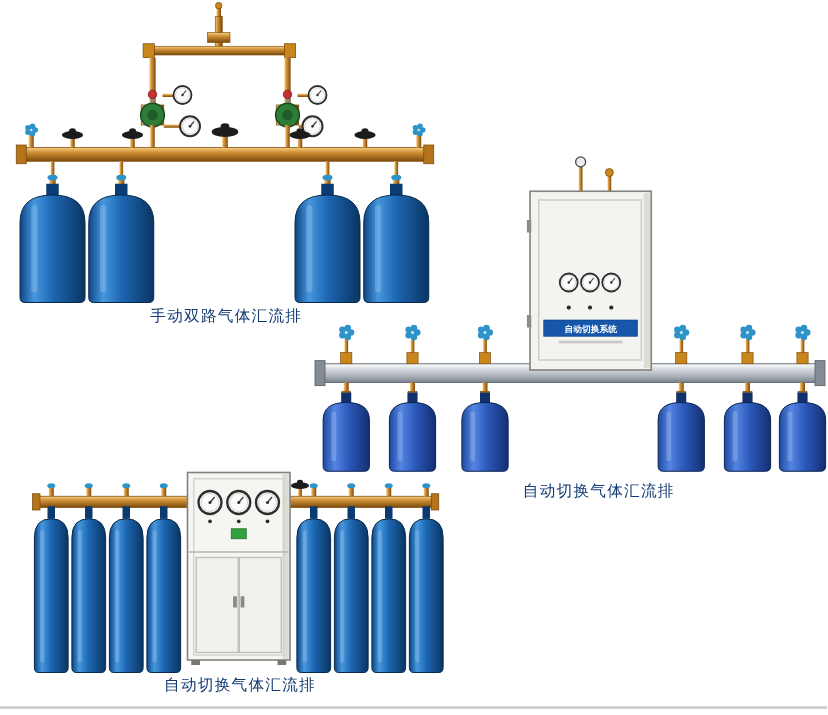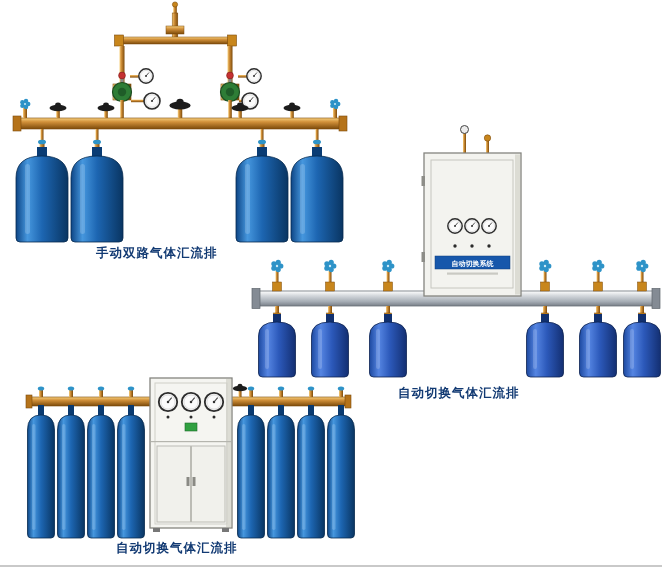--- a/index.html
+++ b/index.html
@@ -1,19 +1,19 @@
 <!DOCTYPE html>
 <html><head>
 <meta charset="utf-8">
 <style>
   html,body{margin:0;padding:0;background:#ffffff;}
   #screen{position:relative;width:662px;height:572px;background:#ffffff;overflow:hidden;
           font-family:"Liberation Sans",sans-serif;}
   #screen svg{position:absolute;left:0;top:0;}
-  .caption{position:absolute;font-weight:bold;font-size:12.5px;
+  .caption{position:absolute;text-align:center;font-weight:normal;font-size:12.5px;
            letter-spacing:1px;color:#123a73;line-height:14px;}
   .bottom-rule{position:absolute;left:0;top:565px;width:662px;height:2px;background:#c9c9c9;}
 </style>
 </head>
 <body>
 
 <div id="screen">
 
 <svg width="662" height="572" viewBox="0 0 662 572">
   <defs>

